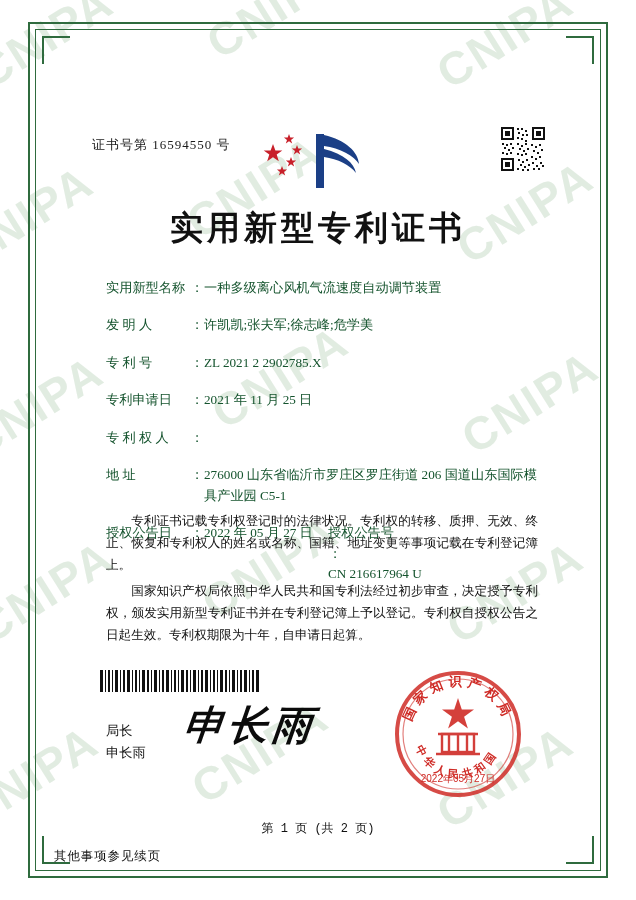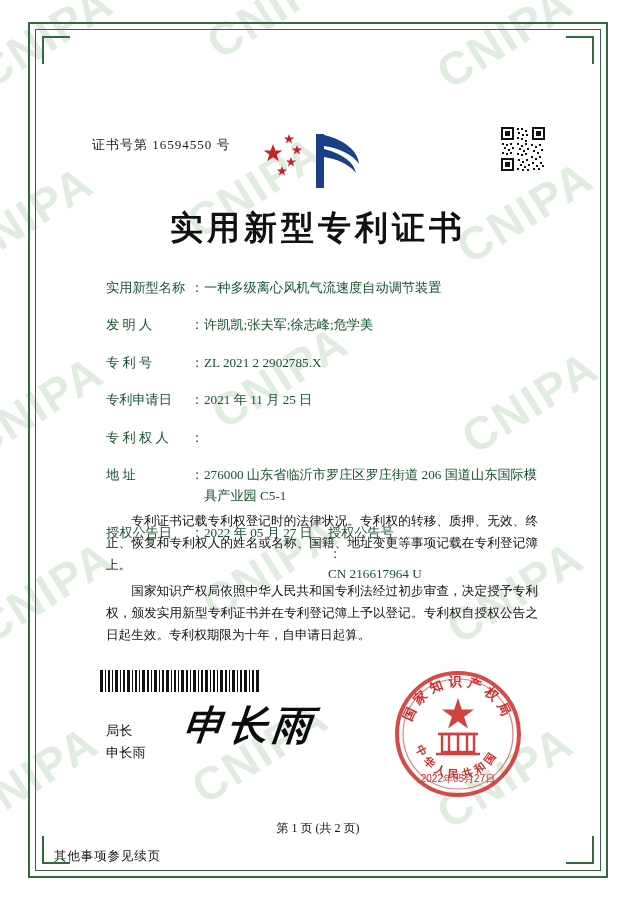--- a/index.html
+++ b/index.html
@@ -224,20 +224,21 @@
   }
 
   
   .page-no {
     position: absolute;
     left: 0; right: 0;
     top: 772px;
     text-align: center;
     font-size: 12px;
     color: #111;
+    font-family: Liberation Mono, monospace;
   }
   .footnote {
     position: absolute;
     left: 0; right: 0;
     top: 800px;
     text-align: left;
     font-size: 12.4px;
     color: #111;
     letter-spacing: 1px;
   }

